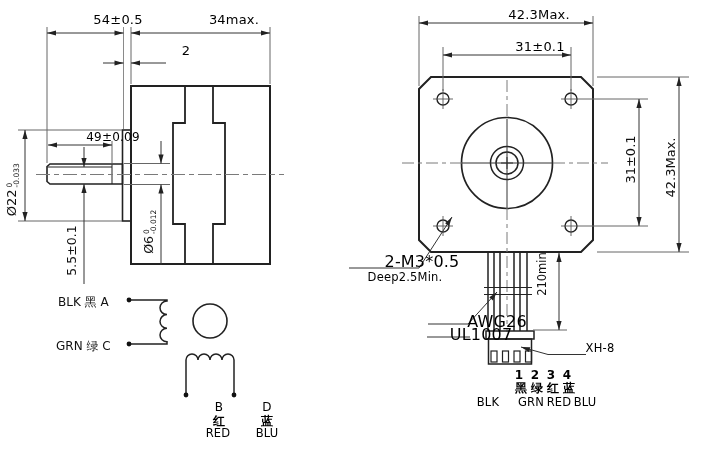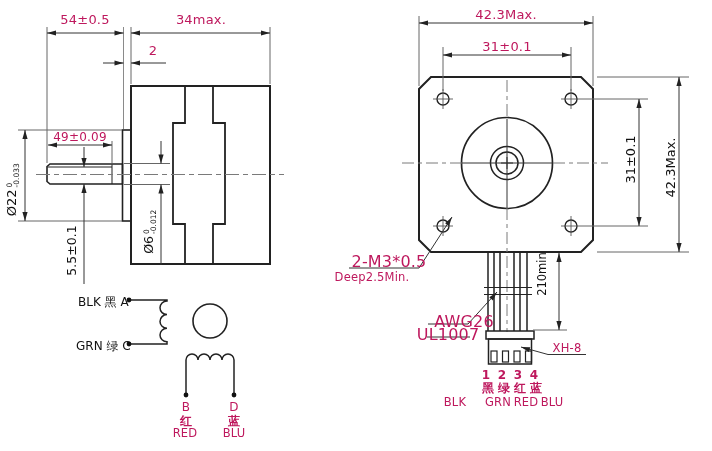--- a/index.html
+++ b/index.html
@@ -1,21 +1,21 @@
 <!DOCTYPE html>
 <html><head>
 <meta charset="utf-8">
 <style>
   html,body{margin:0;padding:0;background:#fff;}
   #stage{position:relative;width:712px;height:451px;background:#fff;overflow:hidden;
          font-family:"DejaVu Sans",sans-serif;}
   svg{position:absolute;left:0;top:0;}
-  .t{position:absolute;font:13px "DejaVu Sans",sans-serif;color:#be185d;white-space:nowrap;
-     transform:translateX(-50%);letter-spacing:.2px;}
-  .tl{position:absolute;font:12px "DejaVu Sans",sans-serif;color:#111;white-space:nowrap;margin-left:20px;}
+  .t{position:absolute;font:13px "DejaVu Sans",sans-serif;color:#000000;white-space:nowrap;
+     transform:translateX(-50%);letter-spacing:.2px;margin-left:33px;}
+  .tl{position:absolute;font:12px "DejaVu Sans",sans-serif;color:#111;white-space:nowrap;}
   .rot{position:absolute;font:13px "DejaVu Sans",sans-serif;color:#111;white-space:nowrap;
        text-align:center;transform:rotate(-90deg);}
   .s11{font-size:16px}.s115{font-size:11.5px}.s12{font-size:12px}.s125{font-size:12.5px}
   .b{font-weight:bold}
   .tol{display:inline-flex;flex-direction:column;vertical-align:middle;margin-left:2px;
        line-height:7px;font-size:7.5px;text-align:left;}
 </style>
 </head>
 <body>
 

